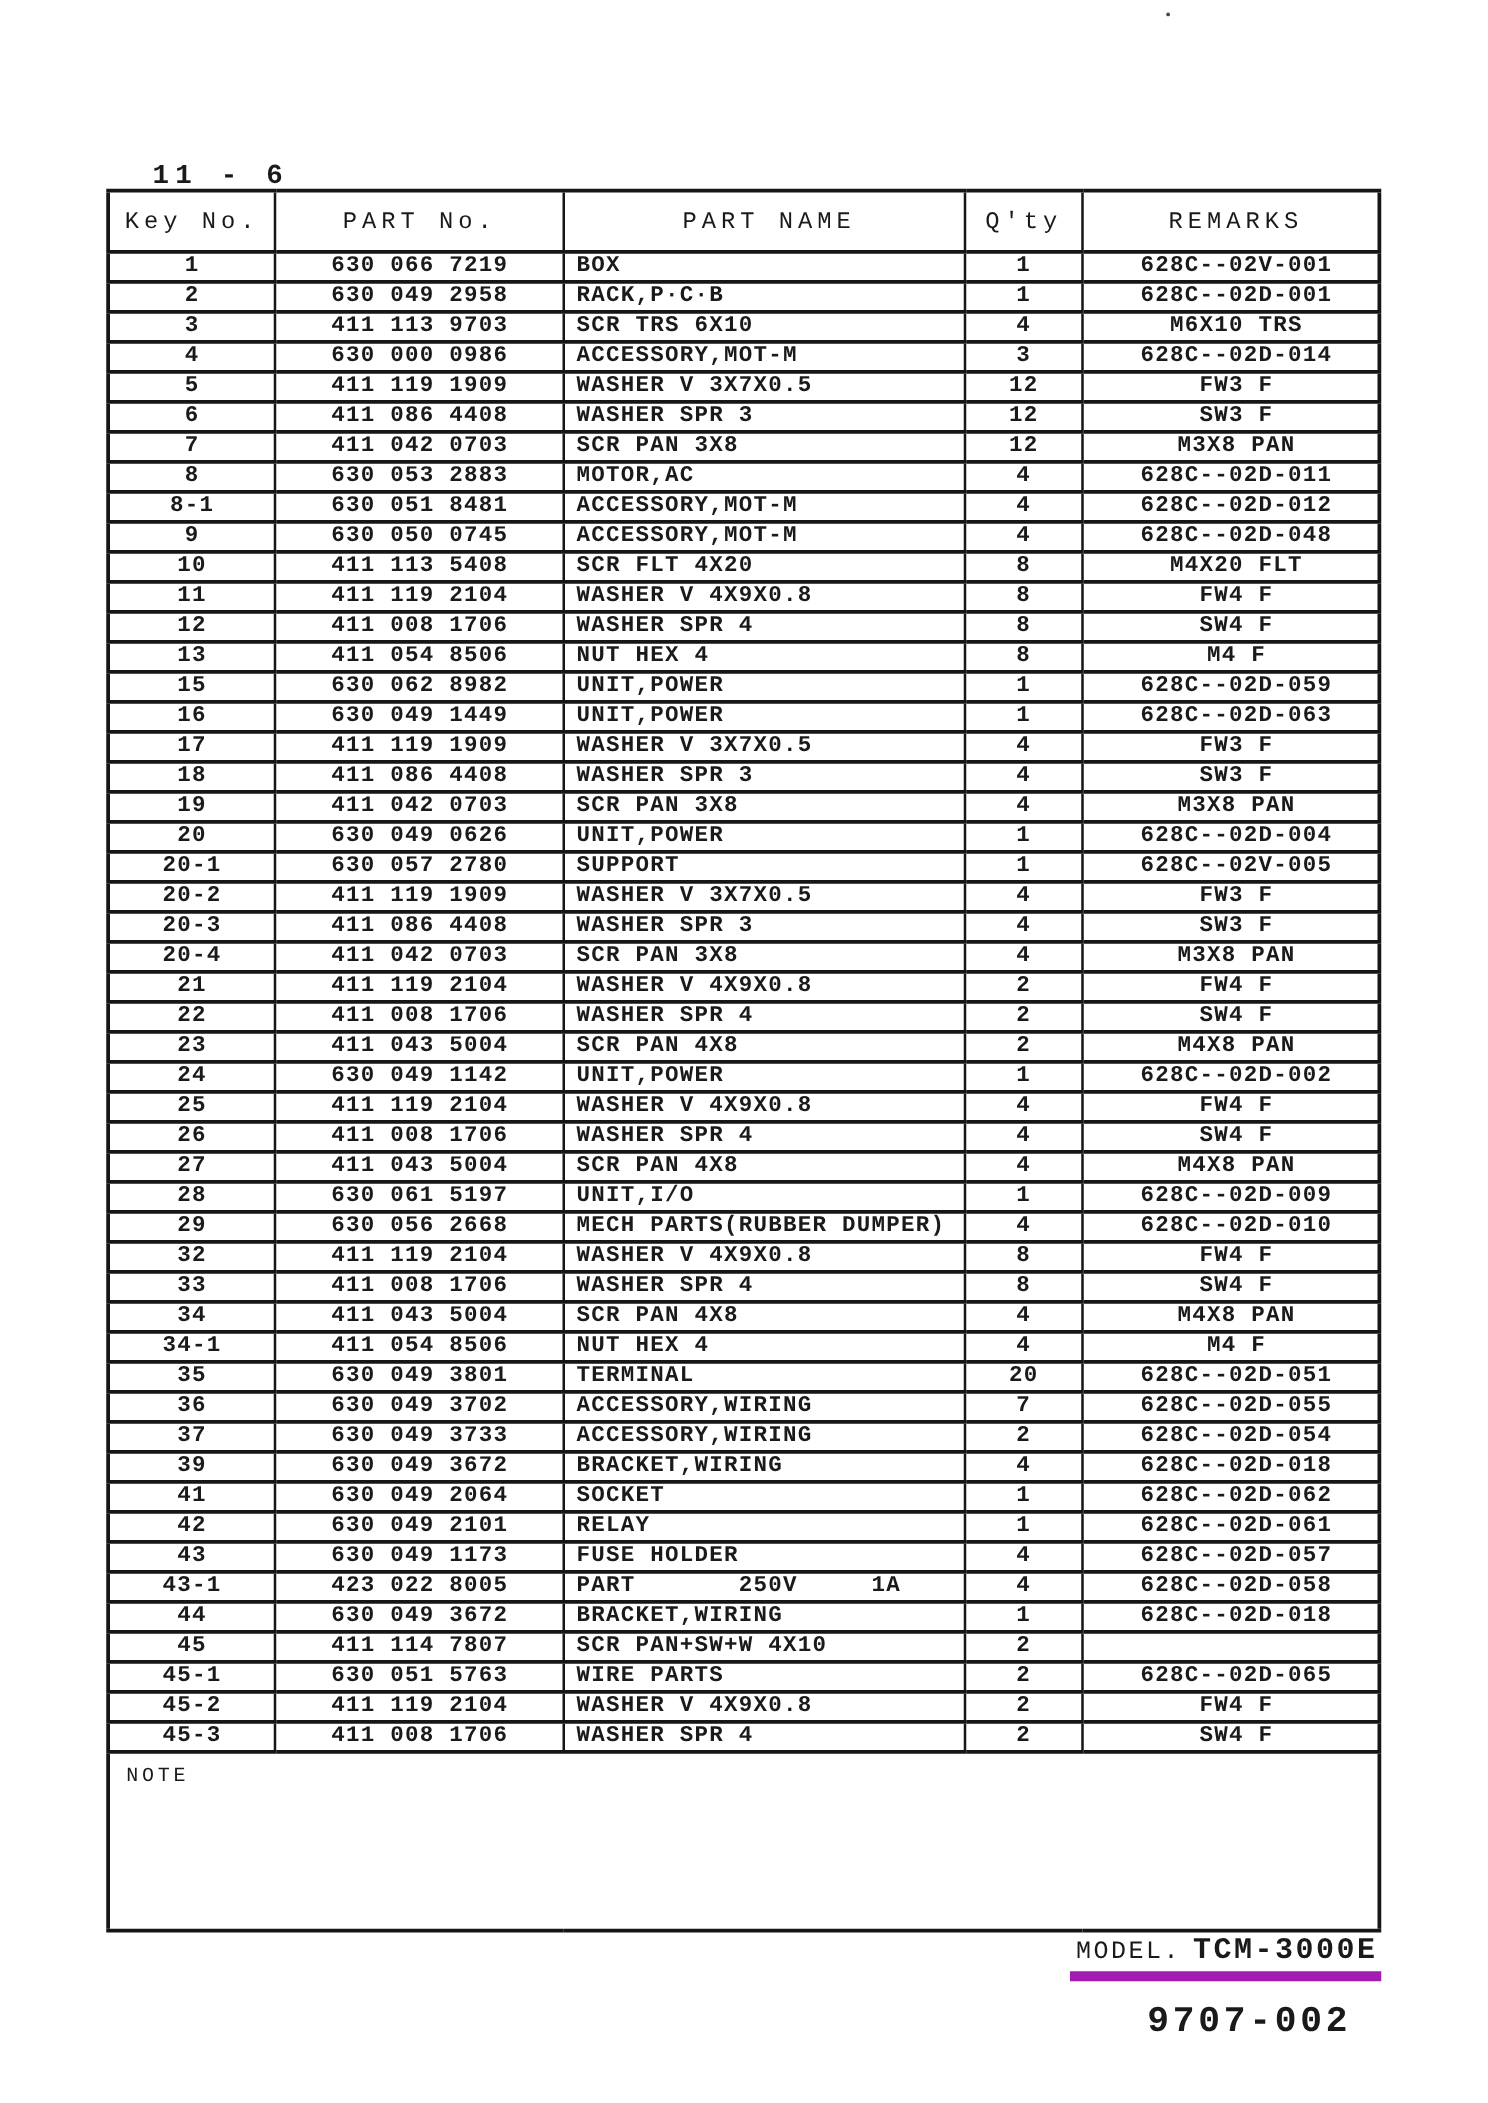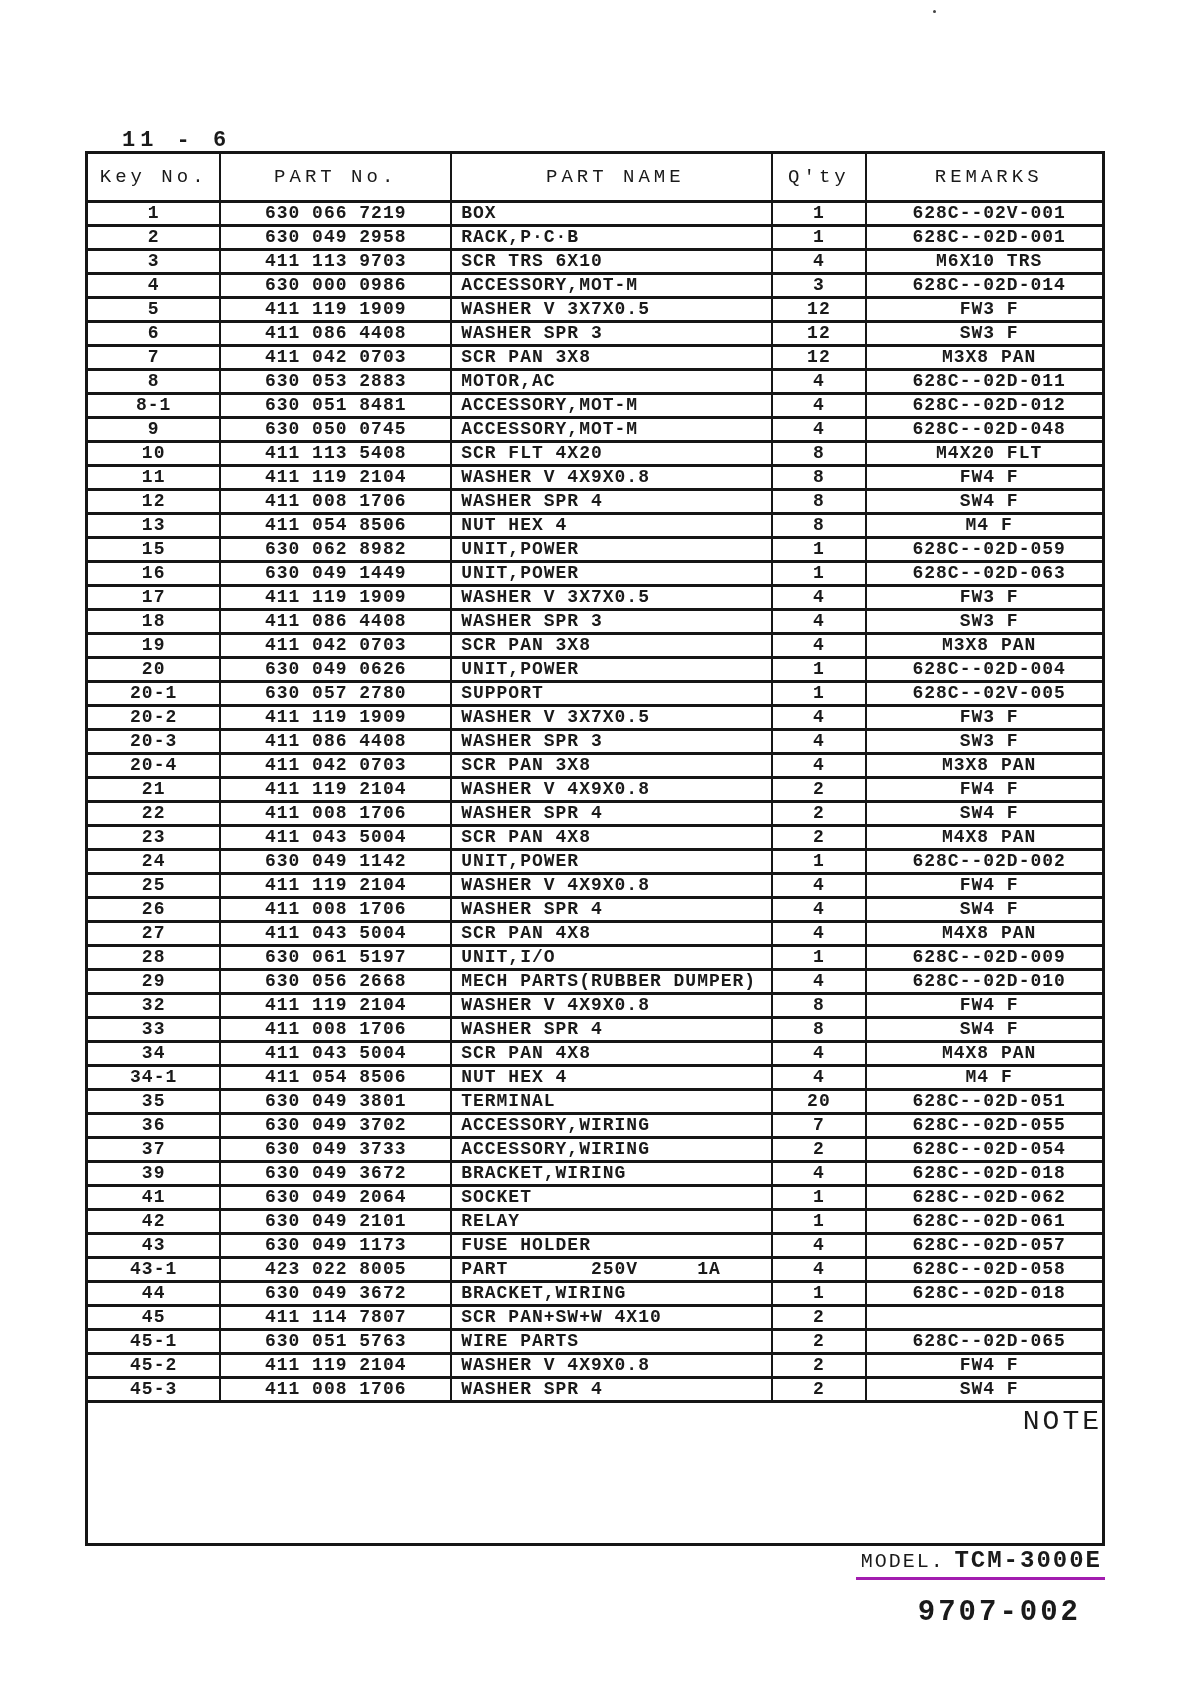--- a/index.html
+++ b/index.html
@@ -52,33 +52,33 @@
     vertical-align:middle;
   }
   .col-key     { width:127px; text-align:center;font-family:Liberation Mono, monospace; }
   .col-partno  { width:219px; text-align:center;border-radius:13px; }
   .col-name    { width:304px; text-align:left; padding-left:9px !important; white-space:pre; }
   .col-qty     { width:90px;  text-align:center; }
   .col-remarks { width:225px; text-align:center; padding-left:9px !important; white-space:pre; }
   td.note-cell {
     height:132px;
     vertical-align:top;
-    text-align:right;
+    text-align:left;
     font-weight:normal;
-    font-size:28px;
+    font-size:16px;
     letter-spacing:3px;
     padding:8px 0 0 13px;
   }
   .model-block {
     position:absolute; top:1547px; right:85px;
     text-align:right;
   }
   .model-line {
     display:inline-block;
-    border-bottom:3px solid #a21caf;
+    border-bottom:8px solid #a21caf;
     padding:0 3px 3px 5px;
     white-space:nowrap;
   }
   .model-label {
     font-size:20px; font-weight:normal; letter-spacing:2px;
   }
   .model-value {
     font-size:24px; font-weight:bold; letter-spacing:2px;
   }
   .doc-number {

